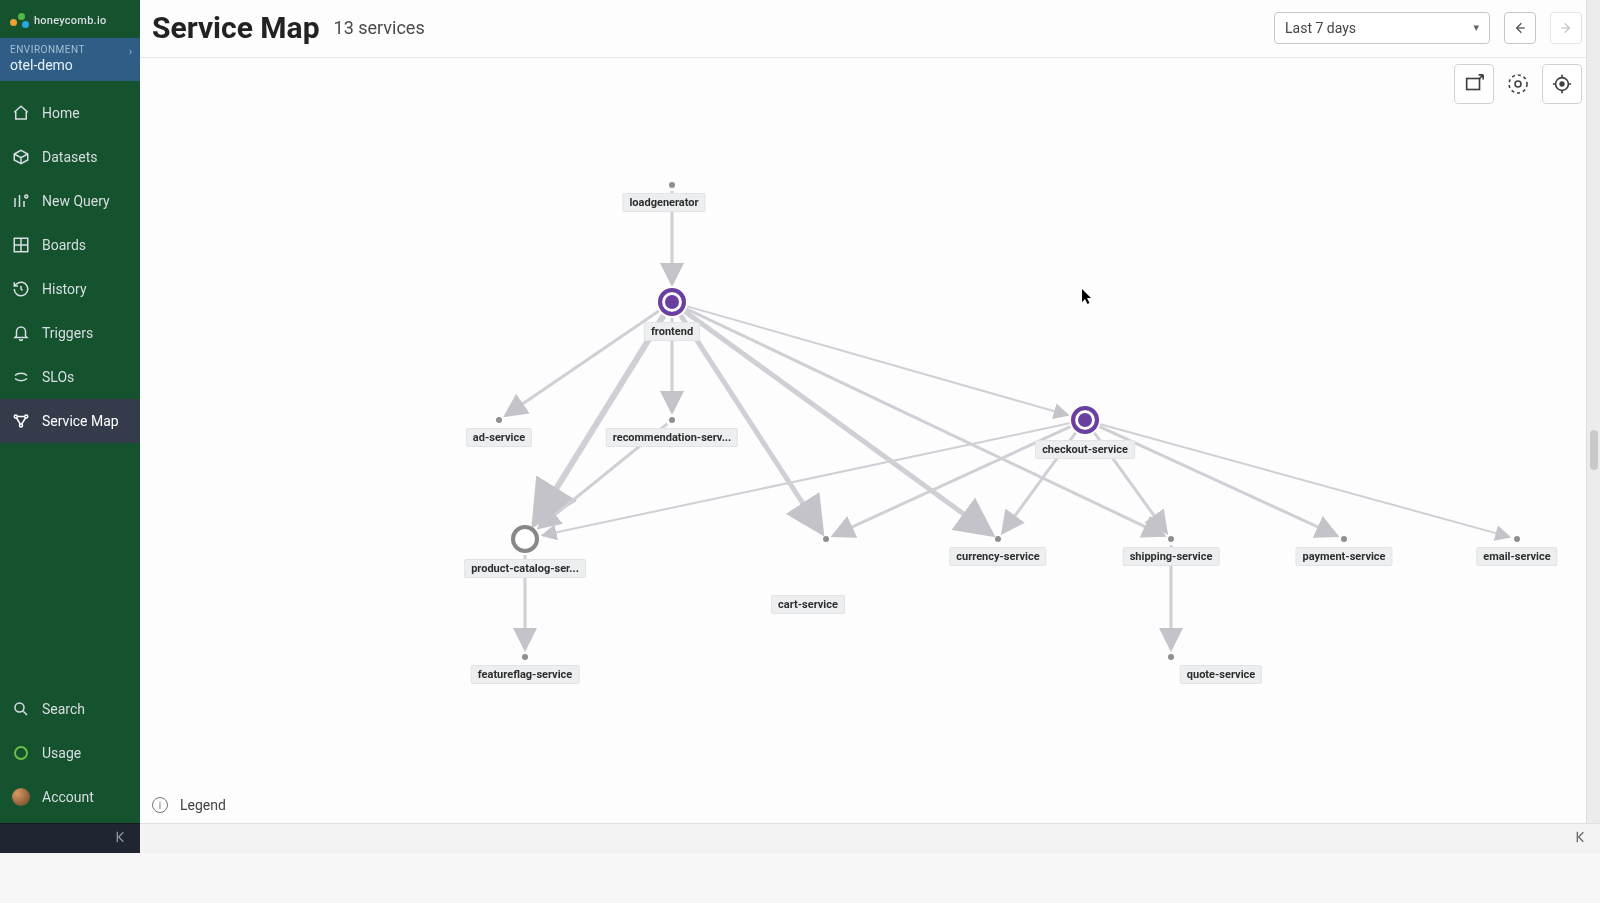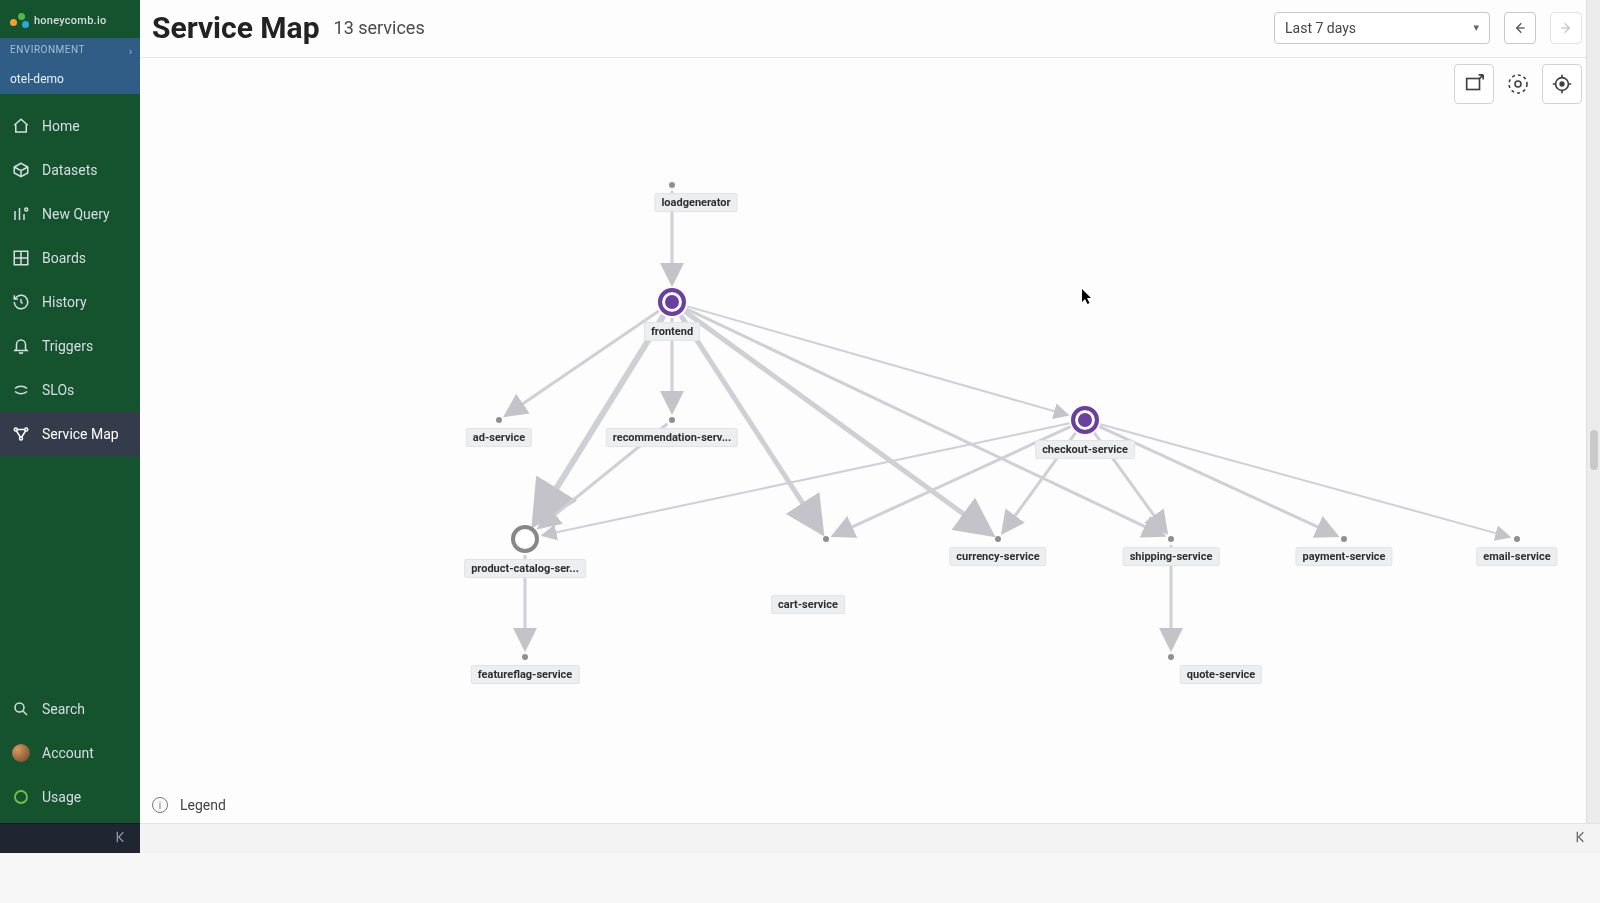--- a/index.html
+++ b/index.html
@@ -6,21 +6,21 @@
   html,body { width:1600px; height:903px; overflow:hidden; background:#f7f7f7; }
   .app { display:flex; width:1600px; height:823px; }
   
   .sidebar { width:140px; background:#14532d; color:#d8dde5; display:flex; flex-direction:column; position:relative; }
   .logo { display:flex; align-items:center; gap:4px; height:38px; padding:4px 8px 2px 8px; }
   .logo-dots { width:22px; height:22px; position:relative; }
   .logo-dot { position:absolute; width:7px; height:7px; border-radius:50%; }
   .logo-text { font-size:11px; color:#d8dde5; letter-spacing:.25px; font-weight:500;}
   .env { background:#2f5d86; color:#cfe5f5; padding:6px 10px 8px 10px; font-size:11px; position:relative; }
   .env-label { font-size:10px; letter-spacing:.5px; color:#b7cfdf; opacity:.85; }
-  .env-name { font-size:12px; color:#e8f2f9; margin-top:17px; }
+  .env-name { font-size:14px; color:#e8f2f9; margin-top:2px; }
   .env-caret { position:absolute; right:8px; top:8px; font-size:10px; opacity:.7; }
   .nav { padding-top:10px; flex:1; }
   .nav-item { display:flex; align-items:center; gap:12px; height:44px; padding:0 12px; font-size:14px; color:#d8dde5; cursor:pointer; }
   .nav-item.active { background:#343b4a; color:#fff; }
   .nav-item .ico { width:18px; height:18px; display:flex; align-items:center; justify-content:center; font-size:15px; }
   .nav-item .label { flex:1; white-space:nowrap; }
   .nav-bottom { padding-bottom:4px; }
   
   .main { flex:1; background:#fdfdfd; position:relative; display:flex; flex-direction:column; }
   .topbar { display:flex; align-items:center; padding:10px 18px 12px 12px; border-bottom:1px solid #e6e6e6; gap:14px; }
@@ -162,31 +162,31 @@
         <span class="ico">
           <svg width="18" height="18" viewBox="0 0 24 24" fill="none" stroke="currentColor" stroke-width="2">
               <circle cx="10" cy="10" r="6"></circle>
               <path d="m20 20-5-5"></path>
             </svg>
         </span>
         <span class="label">Search</span>
       </div>
       <div class="nav-item">
         <span class="ico">
-          <span style="width:18px;height:18px;border-radius:50%;background:radial-gradient(circle at 30% 30%,#d89a60,#6b4028);display:block"></span>
-        </span>
-        <span class="label">Account</span>
-      </div>
-      <div class="nav-item">
-        <span class="ico">
           <svg width="18" height="18" viewBox="0 0 24 24" fill="none" stroke="#6fbf4b" stroke-width="2.5">
               <circle cx="12" cy="12" r="8"></circle>
             </svg>
         </span>
         <span class="label">Usage</span>
+      </div>
+      <div class="nav-item">
+        <span class="ico">
+          <span style="width:18px;height:18px;border-radius:50%;background:radial-gradient(circle at 30% 30%,#d89a60,#6b4028);display:block"></span>
+        </span>
+        <span class="label">Account</span>
       </div>
     </div>
   </aside>
 
   <main class="main">
     <div class="topbar">
       <h1 class="title">Service Map</h1>
       <span class="subtitle">13 services</span>
       <div class="topbar-spacer"></div>
       <div class="range-select">
@@ -252,21 +252,21 @@
           <line x1="959.538829503413" y1="368.68000274481136" x2="1196.7305852482934" y2="477.6599986275943" stroke="#cfcfd6" stroke-width="3" marker-end="url(#arrow)"></line>
           <line x1="960.4254590438065" y1="366.2491426532708" x2="1369.2872704780966" y2="478.8754286733646" stroke="#cfcfd6" stroke-width="2" marker-end="url(#arrow)"></line>
           <line x1="385" y1="497" x2="385" y2="591" stroke="#cfcfd6" stroke-width="3" marker-end="url(#arrow)"></line>
           <line x1="1031" y1="487" x2="1031" y2="591" stroke="#cfcfd6" stroke-width="3" marker-end="url(#arrow)"></line>
         </svg>
       <div class="legend-bar">
         <span class="info">i</span>
         <span>Legend</span>
       </div>
     <div class="node-dot-small" style="left: 532px; top: 127px;"></div>
-        <div class="node-label" style="left: 556px; top: 135px;">loadgenerator</div>
+        <div class="node-label" style="left: 524px; top: 135px;">loadgenerator</div>
         <div class="node-ring purple" style="left: 532px; top: 244px;"></div>
         <div class="node-label" style="left: 532px; top: 264px;">frontend</div>
         <div class="node-dot-small" style="left: 359px; top: 362px;"></div>
         <div class="node-label" style="left: 359px; top: 370px;">ad-service</div>
         <div class="node-dot-small" style="left: 532px; top: 362px;"></div>
         <div class="node-label" style="left: 532px; top: 370px;">recommendation-serv...</div>
         <div class="node-ring purple" style="left: 945px; top: 362px;"></div>
         <div class="node-label" style="left: 945px; top: 382px;">checkout-service</div>
         <div class="node-ring grey" style="left: 385px; top: 481px;"></div>
         <div class="node-label" style="left: 385px; top: 501px;">product-catalog-ser...</div>

